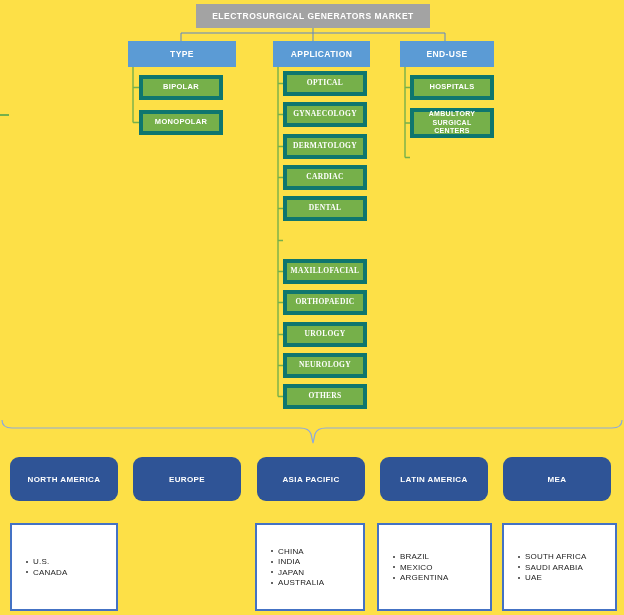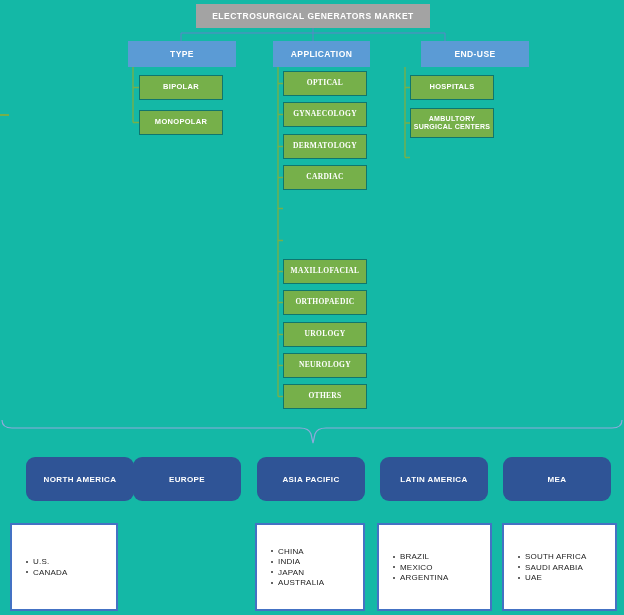--- a/index.html
+++ b/index.html
@@ -1,35 +1,35 @@
 <!DOCTYPE html>
 <html><head>
 <meta charset="utf-8">
 <style>
   html,body{margin:0;padding:0;background:#fff;}
   .chart{
-    position:relative;width:624px;height:615px;background:#14b8a6;overflow:hidden;
+    position:relative;width:624px;height:615px;background:#fde047;overflow:hidden;
     font-family:"Liberation Sans", sans-serif;
   }
   svg.overlay{position:absolute;left:0;top:0;pointer-events:none;}
   .box{position:absolute;display:flex;align-items:center;justify-content:center;
        text-align:center;color:#fff;box-sizing:border-box;}
   .root-box{
     left:196px;top:4px;width:234px;height:24px;background:#a3a3a3;
     font-size:8.5px;font-weight:bold;letter-spacing:.5px;
   }
   .seg-head{
     top:41px;height:26px;background:#5b9bd5;
     font-size:8.5px;font-weight:bold;letter-spacing:.4px;
   }
   .seg-head.type{left:128px;width:108px;}
   .seg-head.application{left:273px;width:97px;}
-  .seg-head.enduse{left:421px;width:108px;text-align:center;}
+  .seg-head.enduse{left:400px;width:94px;text-align:center;}
   .leaf{
-    width:84px;height:25px;background:#76b04a;border:1px solid #0f766e;
+    width:84px;height:25px;background:#76b04a;border:4px solid #0f766e;
     font-size:7.5px;font-weight:bold;letter-spacing:.3px;justify-content:center;
   }
   .leaf span{white-space:pre-line;line-height:8.5px;}
   .leaf.type-col{left:139px;}
   .leaf.app-col{left:283px;font-family:Liberation Serif, serif;}
   .leaf.end-col{left:410px;}
   .leaf.tall{height:30px;font-size:7px;}
   .region-head{
     top:457px;width:108px;height:44px;background:#2f5496;border-radius:9px;
     font-size:8px;font-weight:600;letter-spacing:.4px;
@@ -91,20 +91,23 @@
     </div>
   <div class="box leaf app-col" style="top:102px">
       <span>GYNAECOLOGY</span>
     </div>
   <div class="box leaf app-col" style="top:134px">
       <span>DERMATOLOGY</span>
     </div>
   <div class="box leaf app-col" style="top:165px">
       <span>CARDIAC</span>
     </div>
+  <div class="box leaf app-col" style="top:196px">
+      <span>DENTAL</span>
+    </div>
   <div class="box leaf app-col" style="top:259px">
       <span>MAXILLOFACIAL</span>
     </div>
   <div class="box leaf app-col" style="top:290px">
       <span>ORTHOPAEDIC</span>
     </div>
   <div class="box leaf app-col" style="top:322px">
       <span>UROLOGY</span>
     </div>
   <div class="box leaf app-col" style="top:353px">
@@ -115,21 +118,21 @@
     </div>
 
   <div class="box leaf end-col" style="top:75px">
       <span>HOSPITALS</span>
     </div>
   <div class="box leaf end-col tall" style="top:108px">
       <span>AMBULTORY
 SURGICAL CENTERS</span>
     </div>
 
-  <div class="box region-head" style="left:26px">
+  <div class="box region-head" style="left:10px">
       <span>NORTH AMERICA</span>
     </div>
   <div class="box region-head" style="left:133px">
       <span>EUROPE</span>
     </div>
   <div class="box region-head" style="left:257px">
       <span>ASIA PACIFIC</span>
     </div>
   <div class="box region-head" style="left:380px">
       <span>LATIN AMERICA</span>

